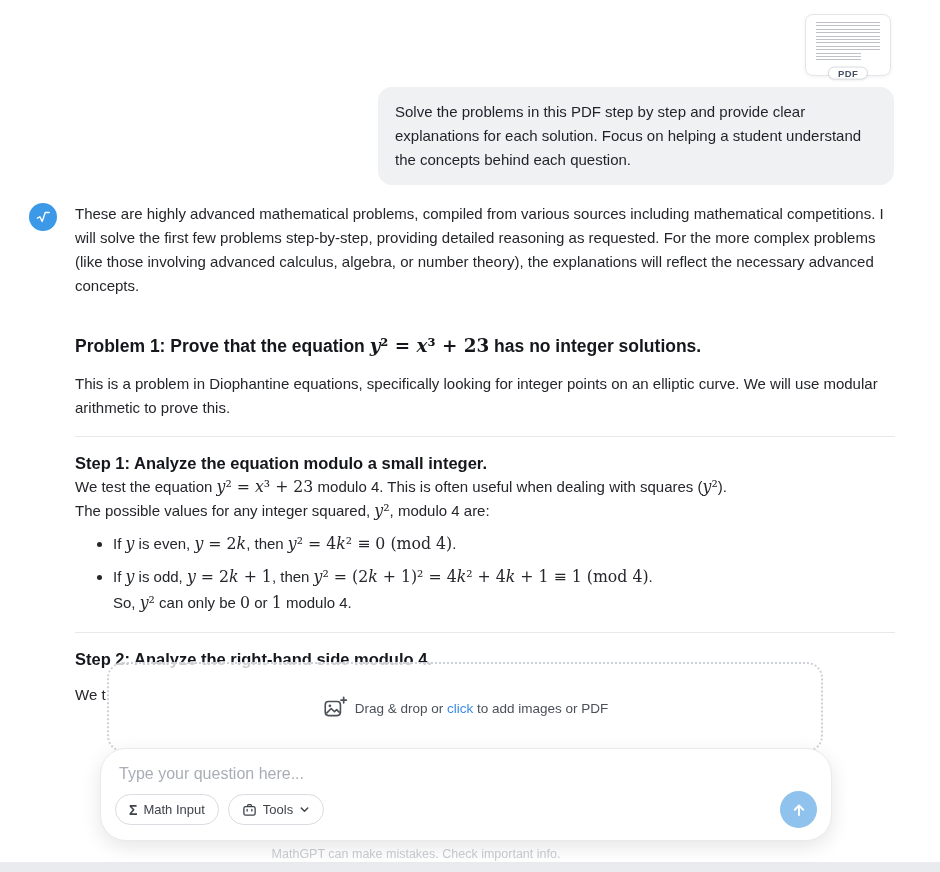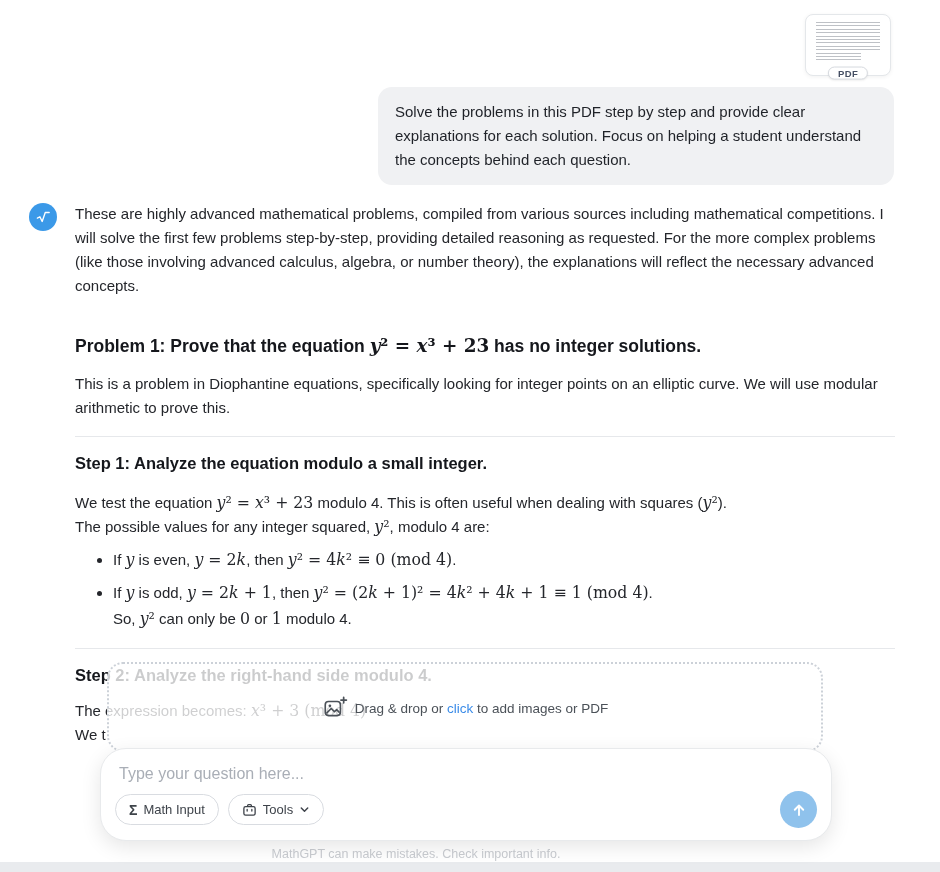--- a/index.html
+++ b/index.html
@@ -28,21 +28,21 @@
   
   .avatar { position:absolute; left:29px; top:203px; width:28px; height:28px;
     border-radius:50%; background:var(--accent-blue,#3b99e8);
     display:flex; align-items:center; justify-content:center; }
   .msg { position:absolute; left:75px; top:202px; width:820px; color:#24262b;
     font-size:15px; line-height:24px; }
   .msg h2 { margin-top:34px; font-size:17.5px; line-height:28px; color:#15171c; white-space:nowrap; }
   .msg h3 { margin-top:14px; font-size:16.5px; line-height:24px; color:#15171c; }
   .msg p.desc { margin-top:12px; }
   .msg .line { white-space:nowrap; }
-  .msg .para { margin-top:16px; }
+  .msg .para { }
   .msg hr { border:none; border-top:1px solid #e6e8eb; margin-top:16px; }
   .msg ul { margin-top:8px; padding-left:38px; }
   .msg li { margin-bottom:7px; line-height:26px; }
   .step2-lines { margin-top:12px; }
 
   .seg-m { font-family:"DejaVu Serif","Liberation Serif",serif; font-size:1.05em;text-align:center; }
   .seg-m i { font-style:italic; }
   .seg-a { color:var(--link-blue,#3b8ce8); cursor:pointer; }
 
   
@@ -117,21 +117,20 @@
       <li>
         <div class="line"><span class="seg-t">If </span><span class="seg-m"><i>y</i></span><span class="seg-t"> is odd, </span><span class="seg-m"><i>y</i> = 2<i>k</i> + 1</span><span class="seg-t">, then </span><span class="seg-m"><i>y</i>² = (2<i>k</i> + 1)² = 4<i>k</i>² + 4<i>k</i> + 1 ≡ 1 (mod 4)</span><span class="seg-t">.</span></div>
         <div class="line"><span class="seg-t">So, </span><span class="seg-m"><i>y</i>²</span><span class="seg-t"> can only be </span><span class="seg-m">0</span><span class="seg-t"> or </span><span class="seg-m">1</span><span class="seg-t"> modulo 4.</span></div>
       </li>
     </ul>
 
     <hr>
 
     <h3>Step 2: Analyze the right-hand side modulo 4.</h3>
     <div class="step2-lines">
-      <div class="line"><span class="seg-t">The expression becomes: </span><span class="seg-m"><i>x</i>³ + 3 (mod 4)</span></div>
       <div class="line"><span class="seg-t">We t</span></div>
     </div>
   </div>
 
   <div class="dropzone">
     <svg width="26" height="26" viewBox="0 0 24 24">
       <rect x="3" y="6" width="14" height="13" rx="3" fill="none" stroke="#4b5158" stroke-width="1.5"></rect>
       <circle cx="7.3" cy="10" r="1.25" fill="#4b5158"></circle>
       <path d="M4.5 16.5 L8.5 12.5 L11.5 15.5 L13.5 13.5 L15.8 15.8" fill="none" stroke="#4b5158" stroke-width="1.5" stroke-linecap="round" stroke-linejoin="round"></path>
       <path d="M20 2.2 v5 M17.5 4.7 h5" fill="none" stroke="#4b5158" stroke-width="1.6" stroke-linecap="round"></path>

